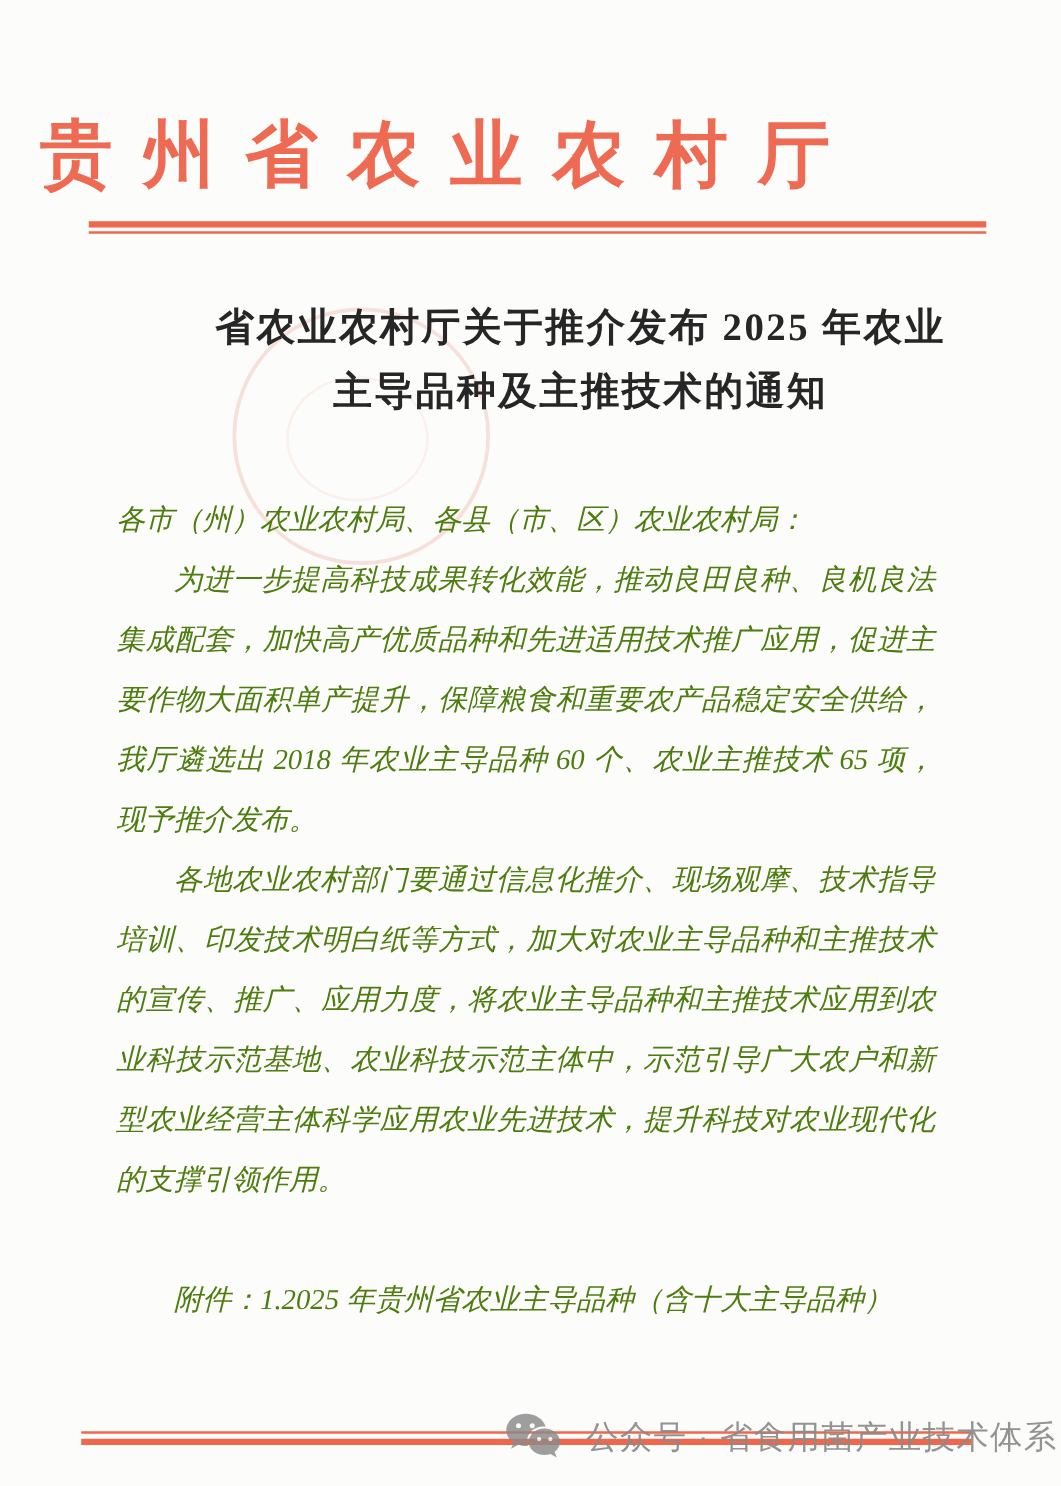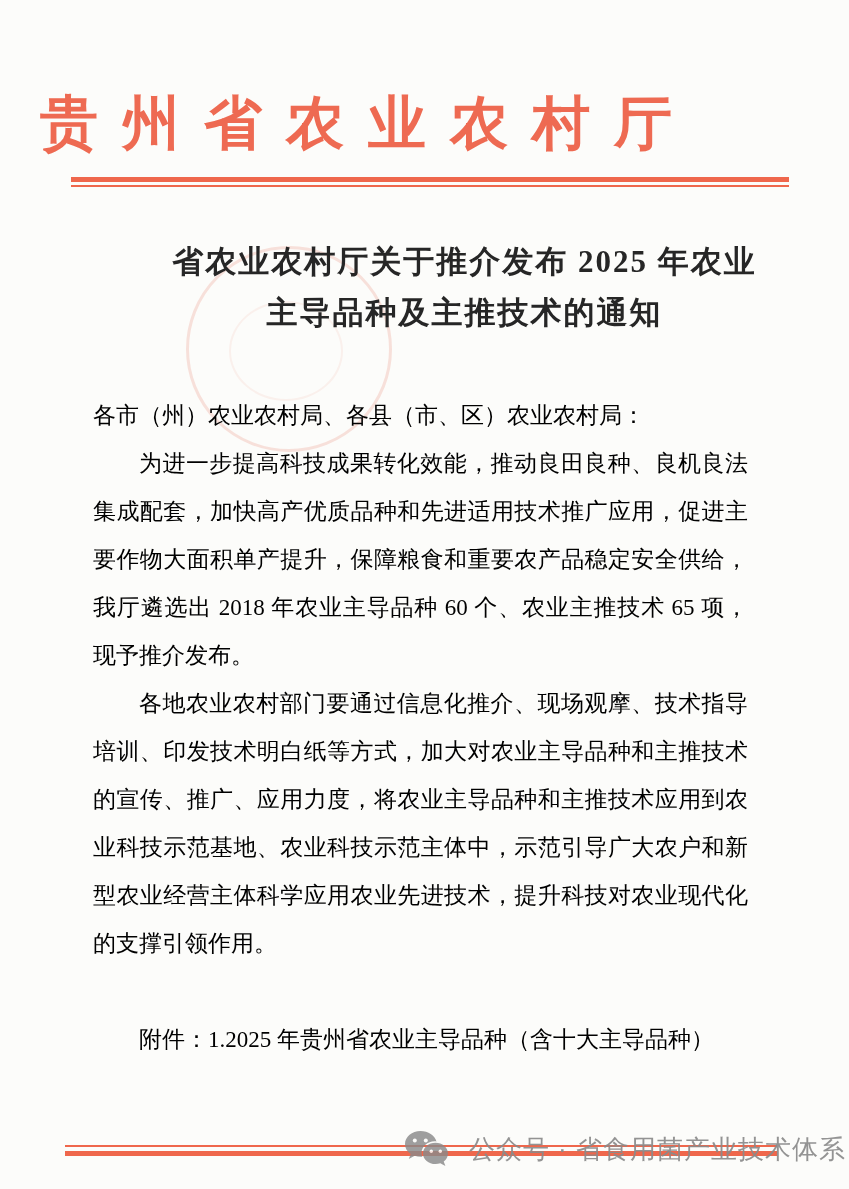--- a/index.html
+++ b/index.html
@@ -9,21 +9,21 @@
     margin: 0 auto;
     background: #fcfcfa;
     overflow: hidden;
     font-family: "Liberation Serif", "DejaVu Serif", serif;
   }
 
   
   .agency-header {
     position: absolute;
     top: 84px; left: 0; width: 696px;
-    text-align: right;
+    text-align: center;
     font-size: 58px;
     font-weight: bold;
     color: #ee6a52;
     letter-spacing: 24px;
     text-indent: 24px;
     line-height: 80px;
     white-space: nowrap;
   }
   .sep { position: absolute; background: #ef674c; }
   .sep-top-thick   { left: 71px;  top: 177px;  width: 718px; height: 5px; }
@@ -59,22 +59,23 @@
     line-height: 51px;
     letter-spacing: 2px;
     white-space: nowrap;
     padding-left: 40px;
   }
 
   
   .doc-body {
     position: absolute;
     top: 392px; left: 93px; width: 655px;
-    color: #000000;
+    color: #4d7c0f;
     font-size: 23px;
+    font-style: italic;
   }
   .body-line {
     height: 48px;
     line-height: 48px;
     text-align: left;
     white-space: nowrap;
   }
   .body-line.j { text-align: justify; text-align-last: justify; white-space: normal; }
   .body-line.indent { text-indent: 2em; }
   .attachment-line { margin-top: 48px; }

